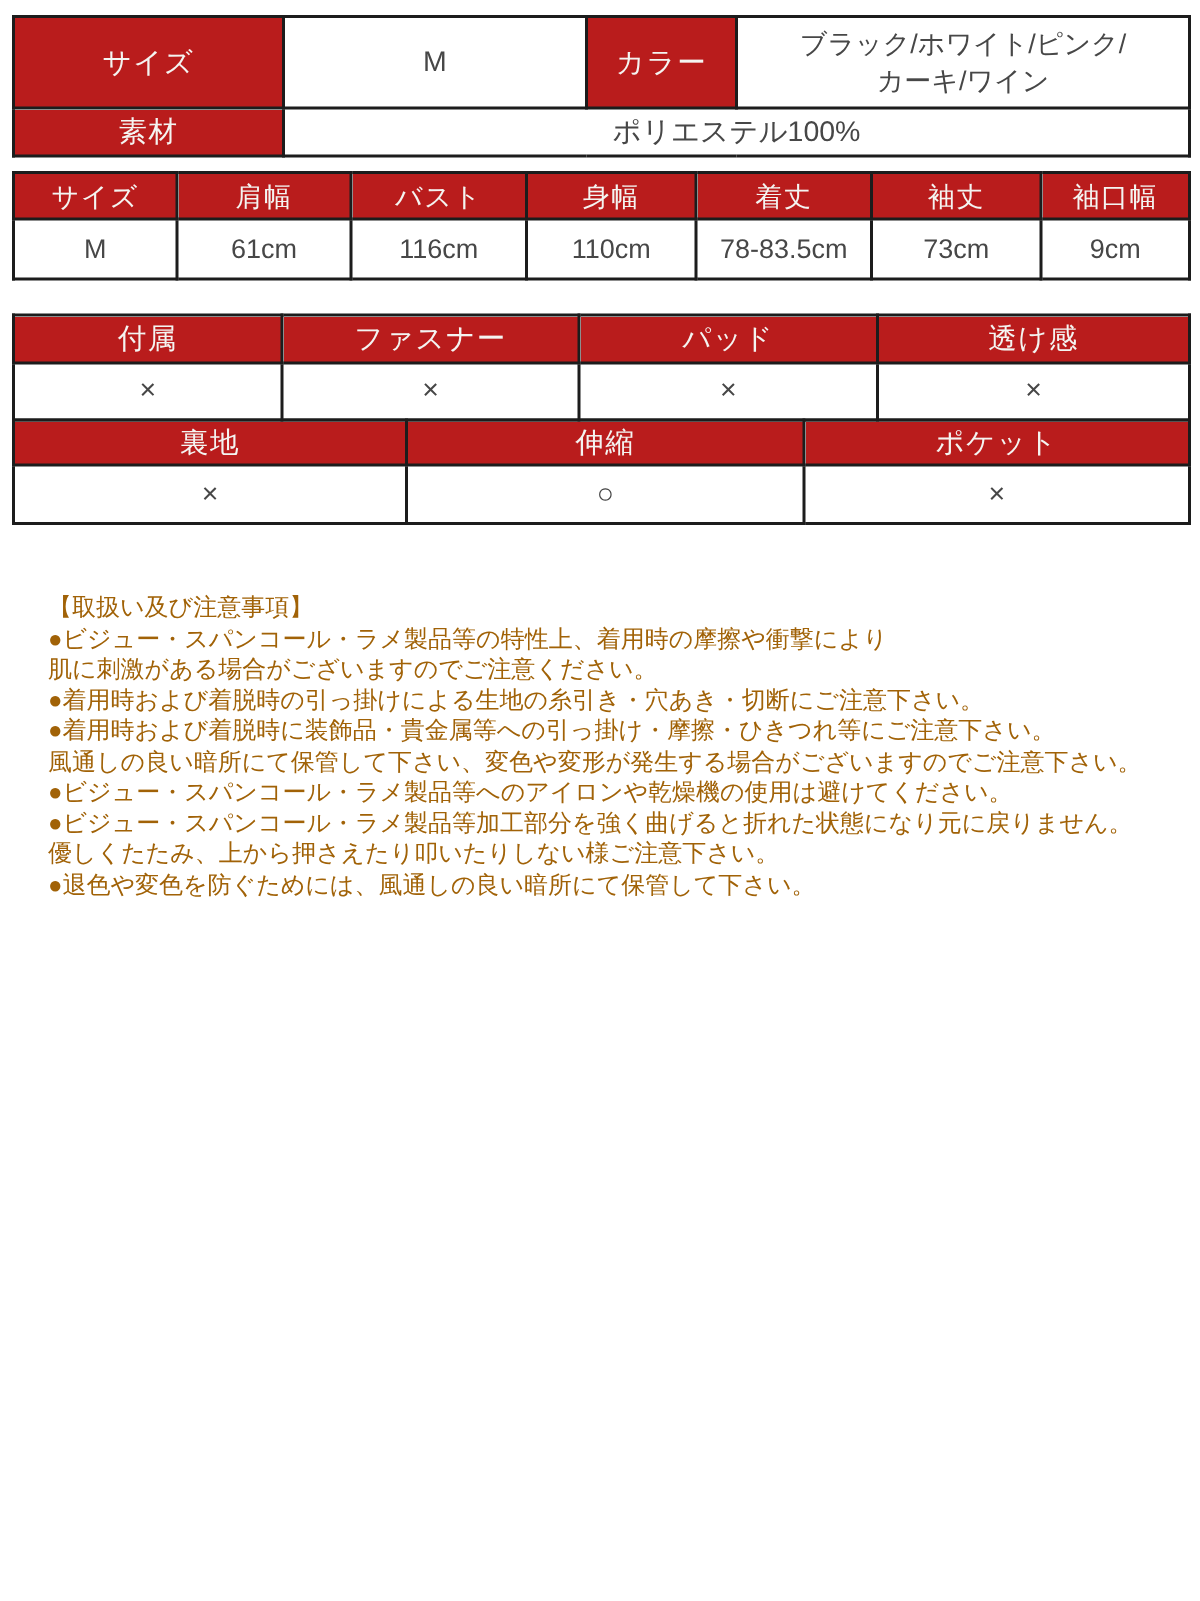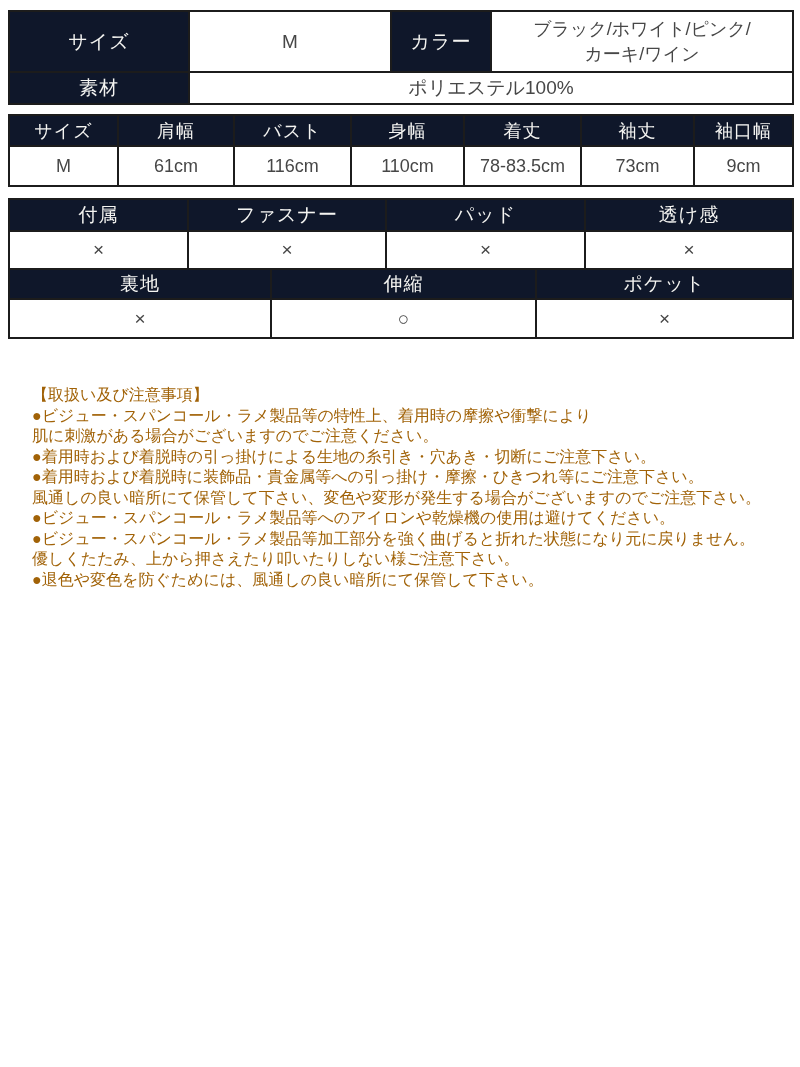--- a/index.html
+++ b/index.html
@@ -13,37 +13,37 @@
   table.tbl{
     border-collapse:collapse;table-layout:fixed;
     margin-left:8px;width:784px;
   }
   .tbl th,.tbl td{
     border:2px solid #1c1c1c;
     text-align:center;vertical-align:middle;
     padding:0;overflow:hidden;
   }
   .tbl th{
-    background:#0f172a;color:#f4f4f1;
+    background:#b91c1c;color:#f4f4f1;
     font-weight:normal;font-size:19px;letter-spacing:1px;
   }
   .tbl td{color:#474747;font-size:19px;}
 
   #spec-top{margin-top:10px;}
   #spec-top tr.r1{height:61px;}
   #spec-top tr.r2{height:32px;}
   #spec-top .color-val{font-size:18px;line-height:25px;}
 
   #measurements{margin-top:9px;}
   #measurements tr.hd{height:31px;}
   #measurements tr.vl{height:40px;}
   #measurements th{font-size:18px;}
   #measurements td{font-size:18px;}
 
-  #features-a{margin-top:11px;}
+  #features-a{margin-top:22px;}
   #features-a tr.hd{height:32px;}
   #features-a tr.vl{height:38px;}
 
   #features-b{margin-top:-2px;}
   #features-b tr.hd{height:30px;margin-top:16px;}
   #features-b tr.vl{height:39px;}
 
   .mark{font-size:20px;color:#4b4b4b;}
   .mark-circle{font-size:25px;color:#333333;}
 

